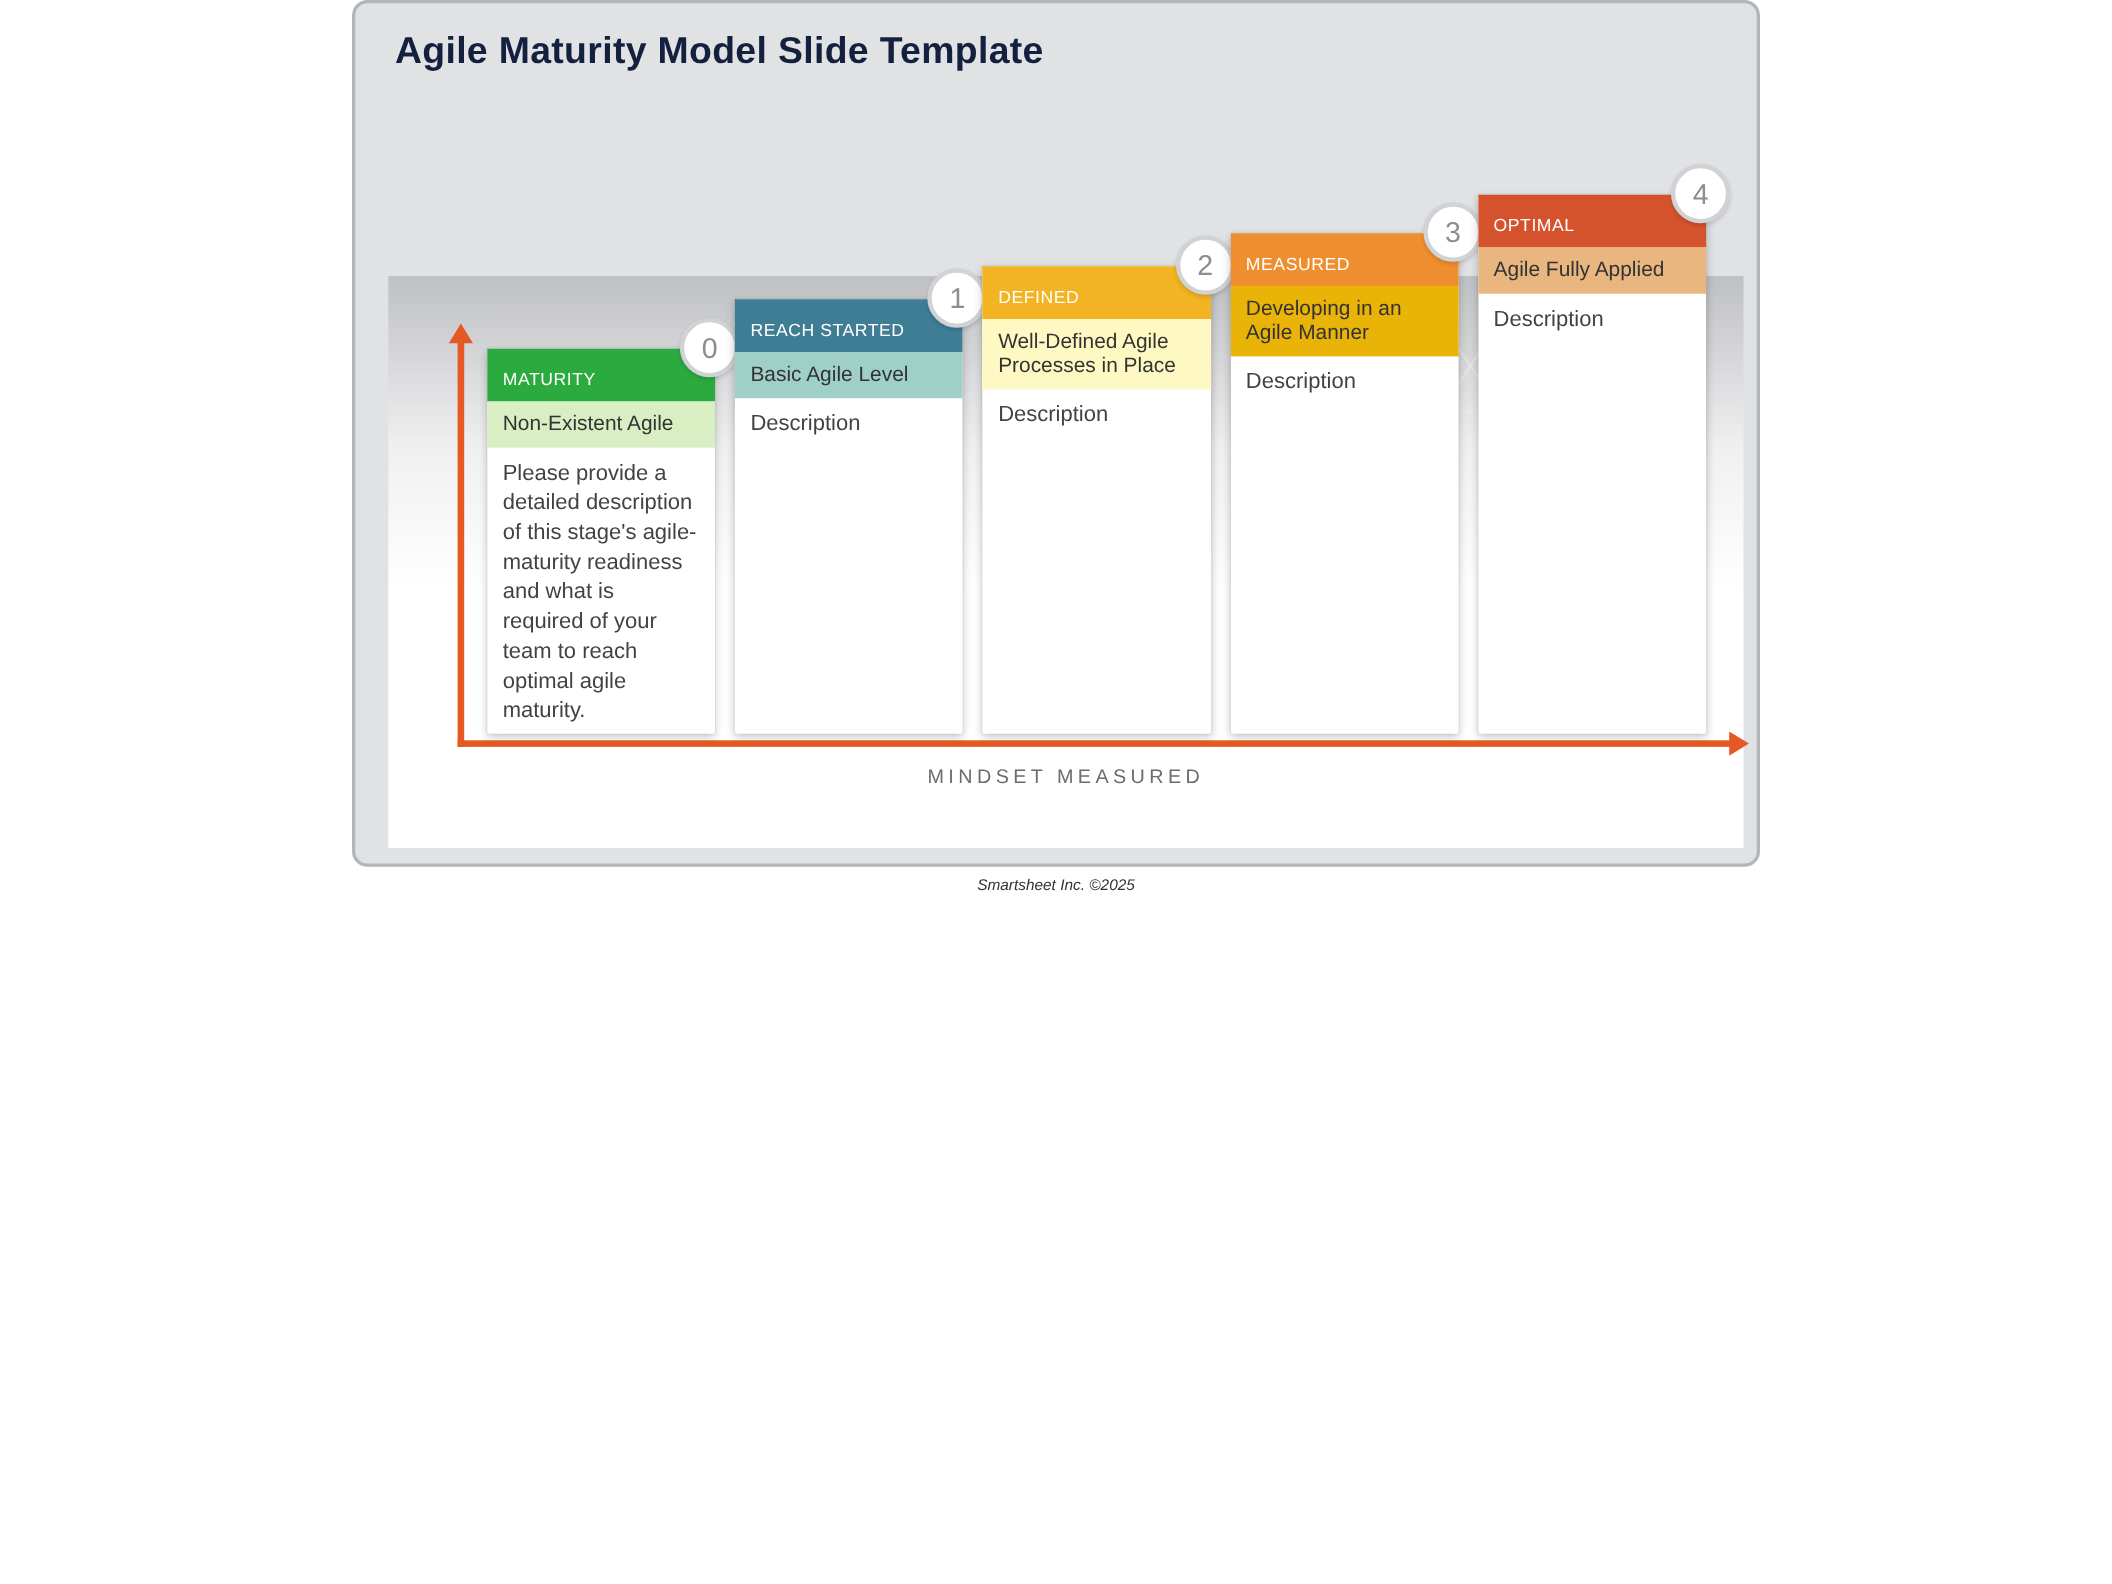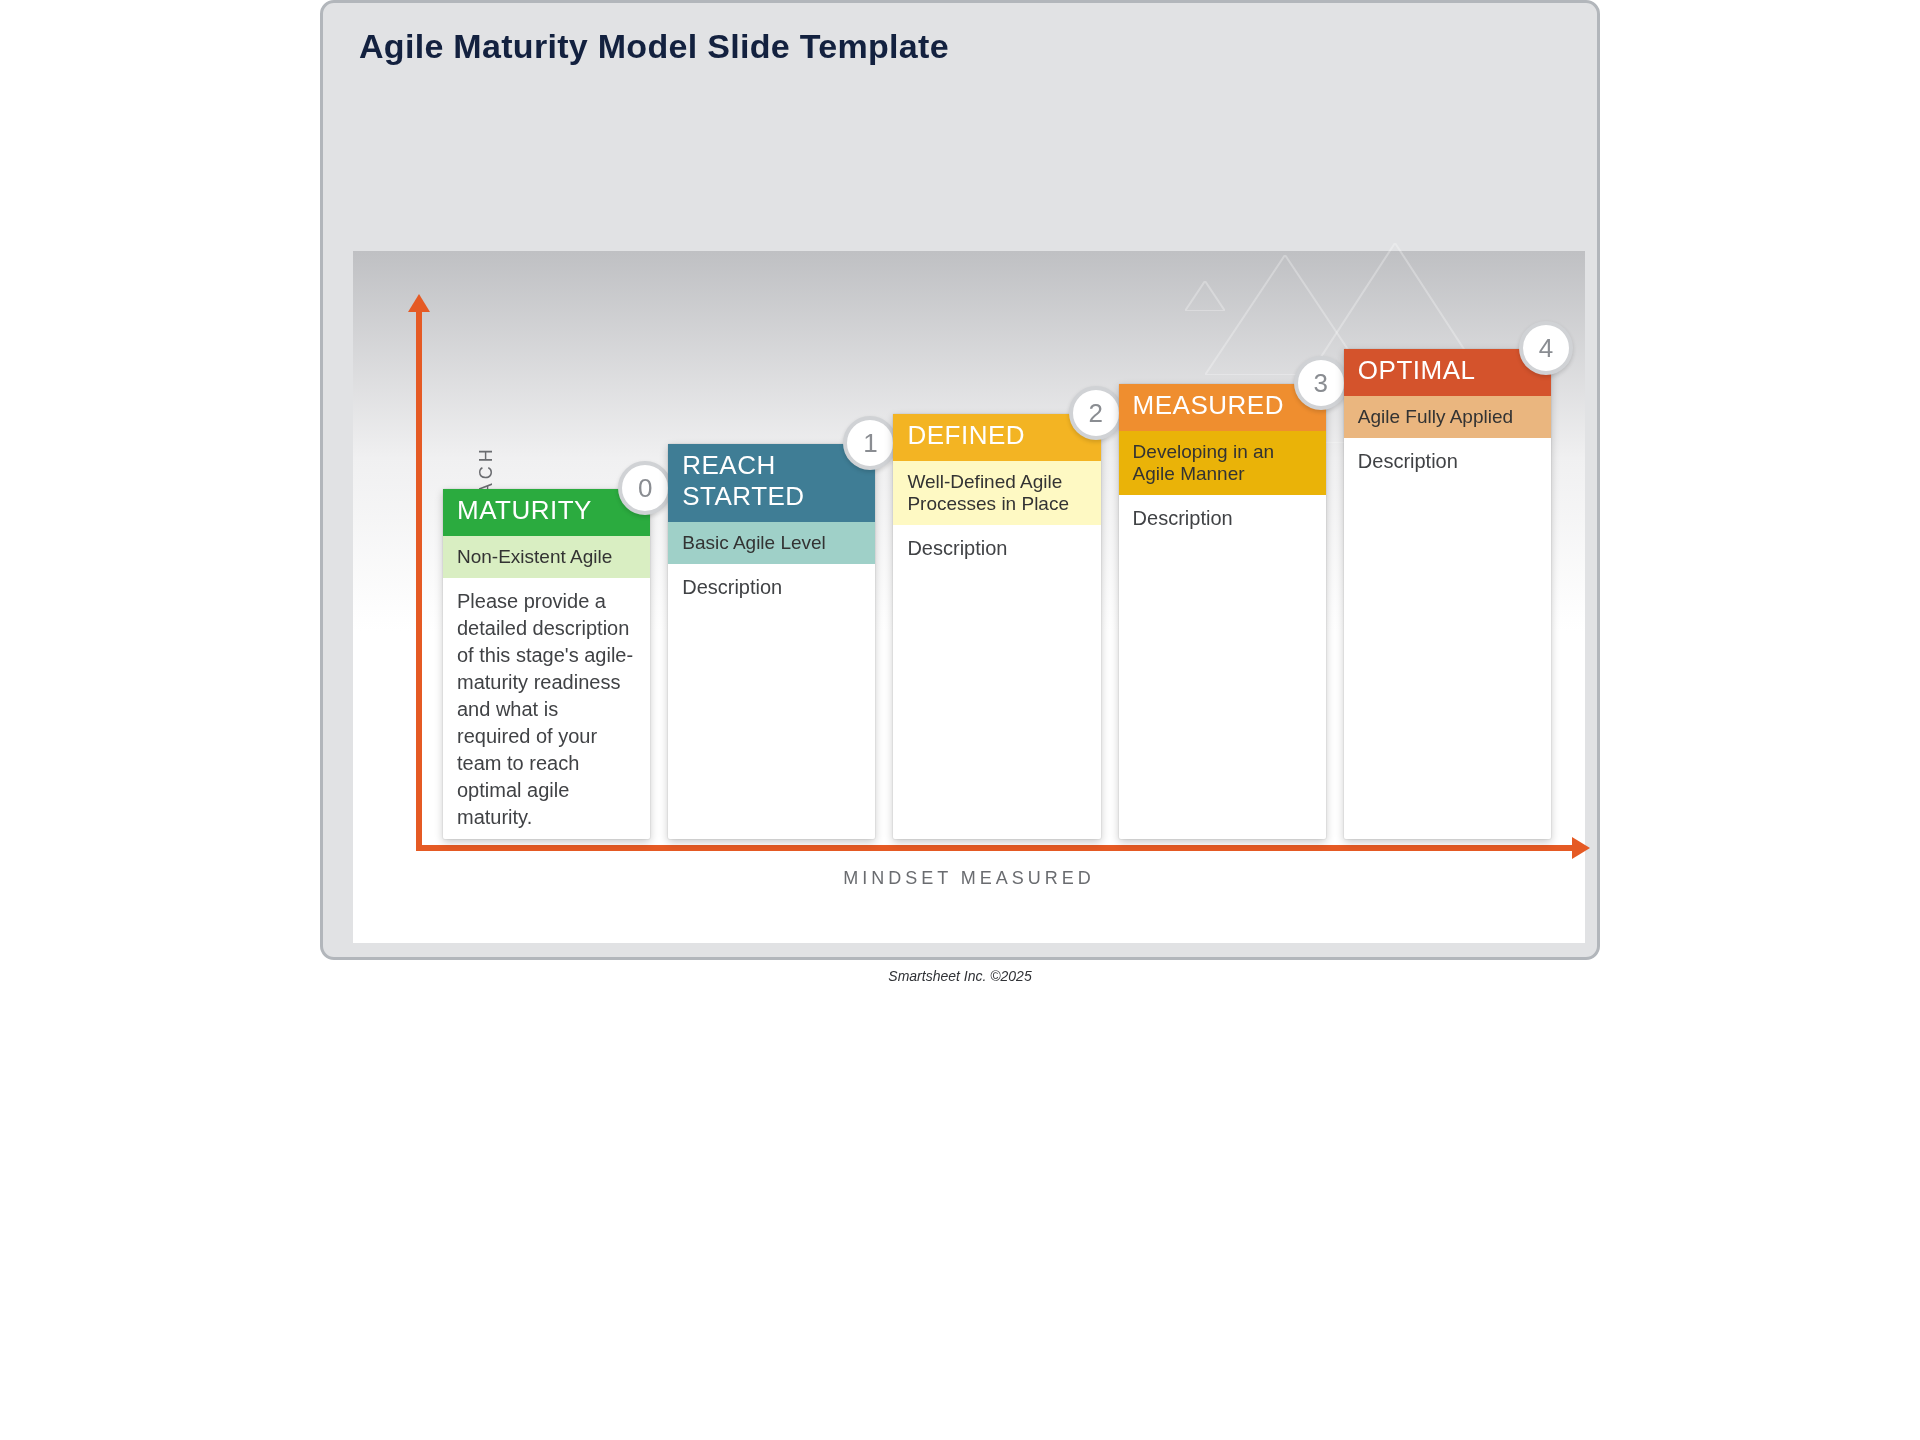--- a/index.html
+++ b/index.html
@@ -6,21 +6,21 @@
   html, body { width: 100%; height: 100%; }
   body {
     font-family: "Century Gothic", "Avant Garde", "Futura", "Trebuchet MS", Arial, sans-serif;
     background: #ffffff;
     display: flex;
     flex-direction: column;
     align-items: center;
   }
   .slide-frame {
     width: 1280px;
-    height: 960px;
+    height: 788px;
     position: relative;
     border: 3px solid #b2b6bb;
     border-radius: 14px;
     background: #e1e2e4;
     overflow: hidden;
   }
   .slide-title {
     position: absolute;
     top: 24px;
     left: 36px;
@@ -113,22 +113,22 @@
     min-width: 0;
     background: #ffffff;
     box-shadow: 0 3px 8px rgba(0,0,0,.22), 0 0 0 1px rgba(0,0,0,.04);
     border-radius: 2px;
     position: relative;
     display: flex;
     flex-direction: column;
   }
   .stage .head {
     color:#fff;
-    padding: 6px 14px 10px;
-    font-size: 26px;
+    padding: 20px 14px 10px;
+    font-size: 16px;
     letter-spacing: .5px;
     font-weight: 400;
   }
   .stage .sub {
     padding: 10px 14px;
     font-size: 19px;
     color:#333;
   }
   .stage .desc {
     padding: 10px 14px 14px;

